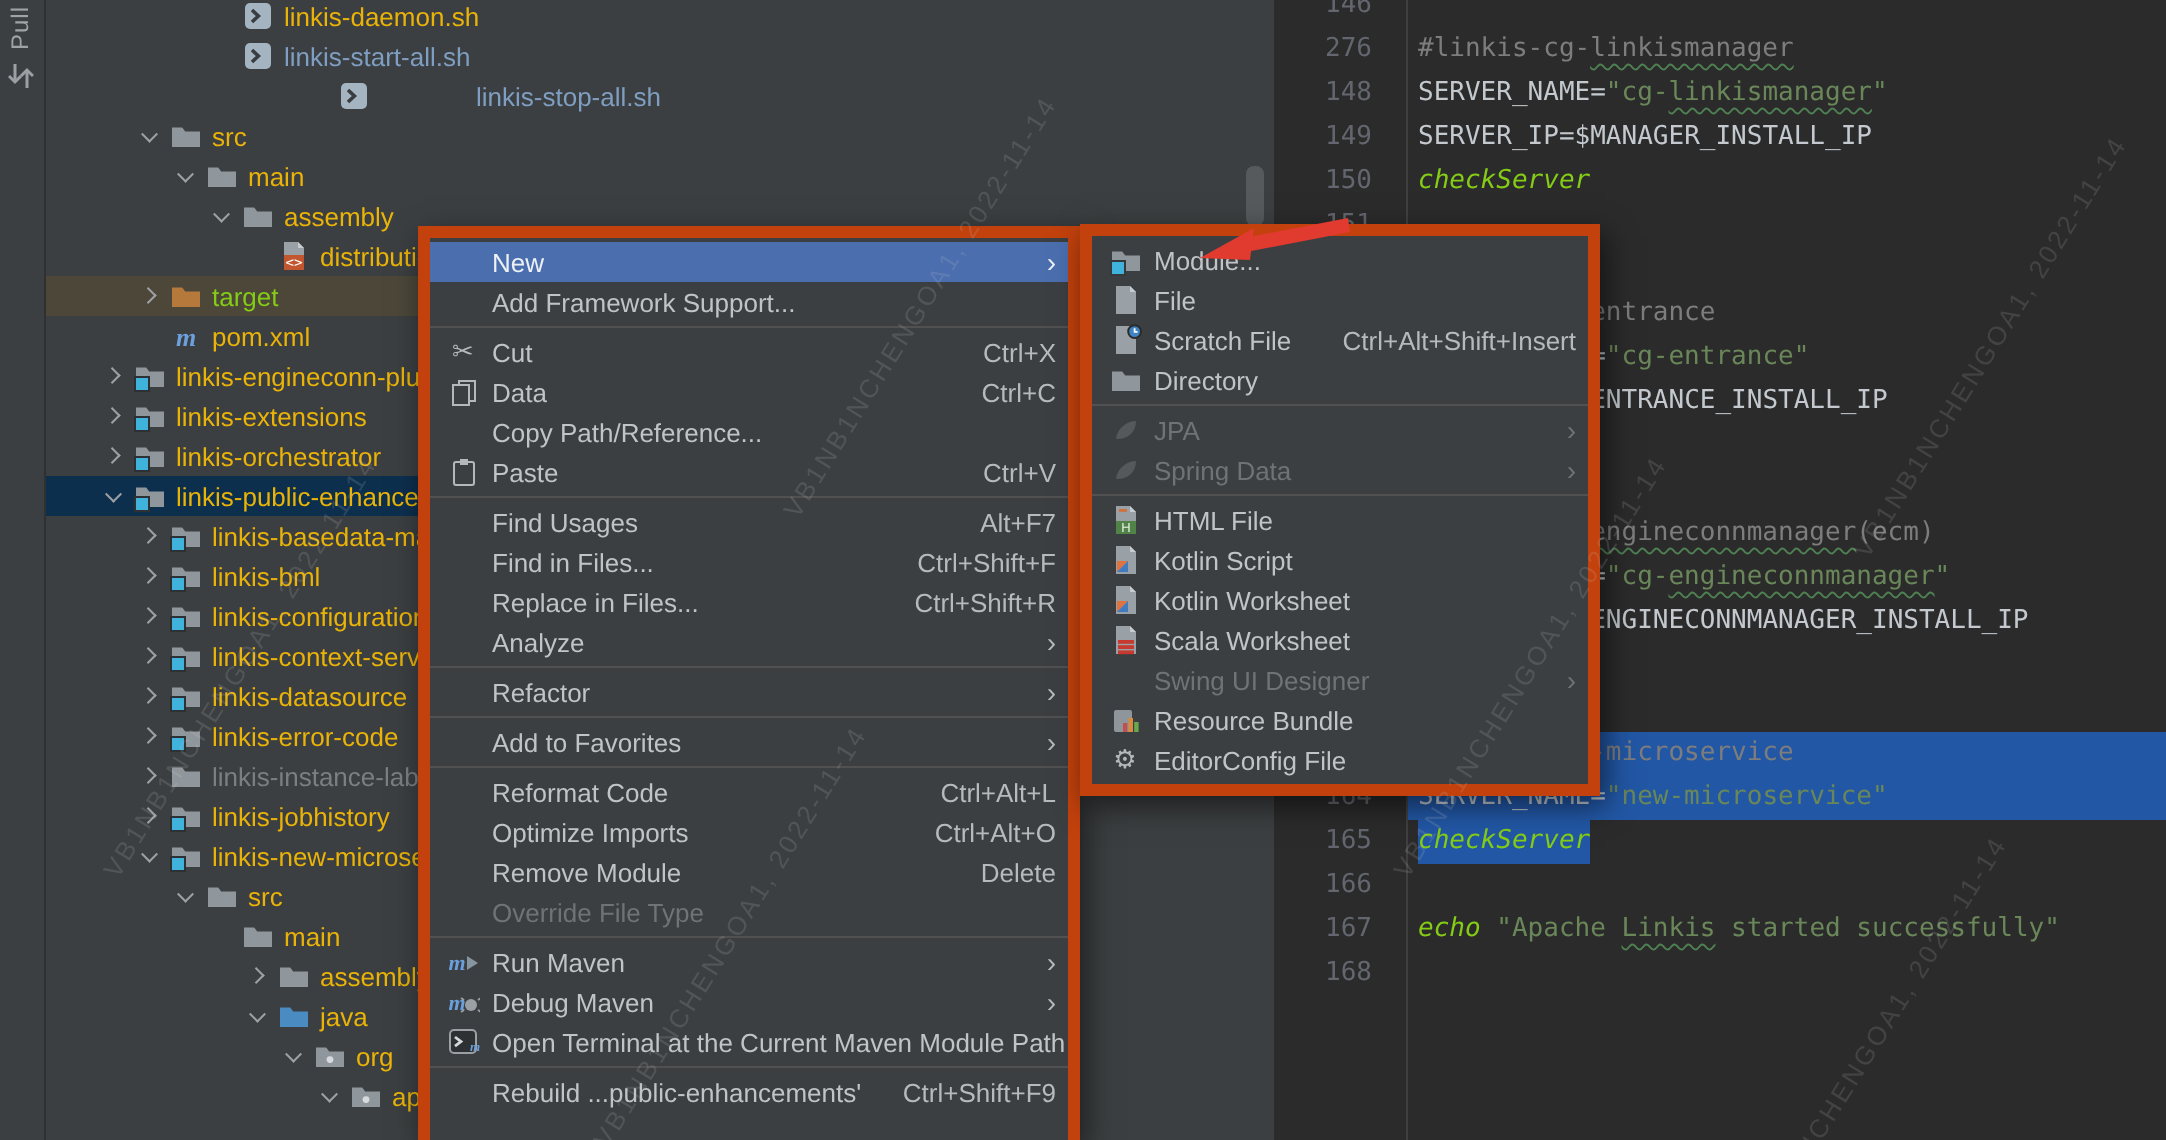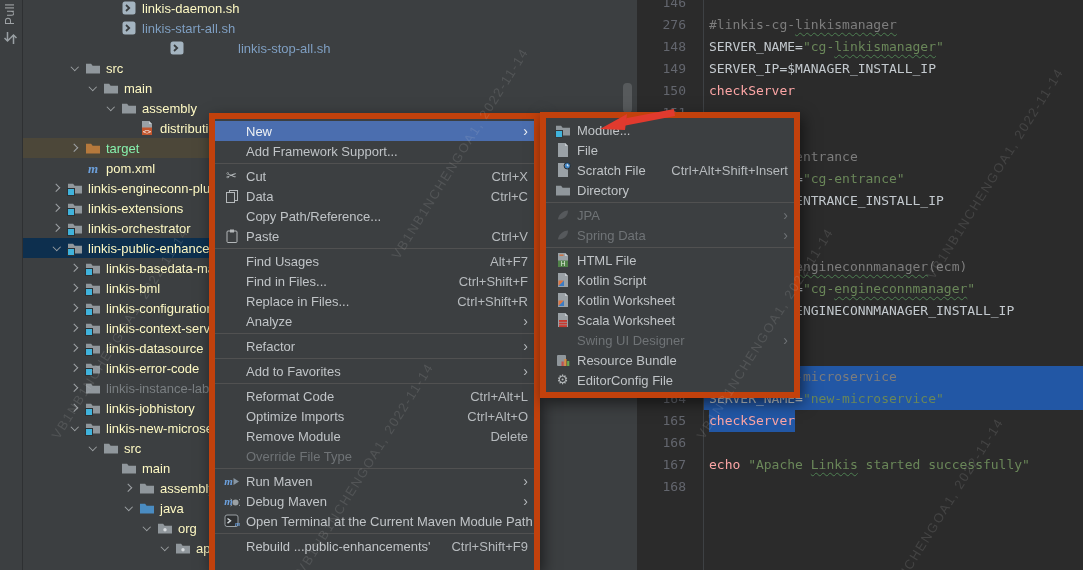--- a/index.html
+++ b/index.html
@@ -20,37 +20,37 @@
   .trow{display:flex;align-items:center;height:20px;white-space:nowrap;}
   .trow.selected{background:#0d2f4e;}
   .trow.excluded-row{background:#4c4739;}
   .chev{width:18px;height:20px;flex:0 0 18px;display:flex;align-items:center;justify-content:center;}
   .chev.c::after{content:"";width:4.5px;height:4.5px;border-right:1.5px solid #9da1a4;
                  border-bottom:1.5px solid #9da1a4;transform:rotate(-45deg);margin-left:-2px;}
   .chev.o::after{content:"";width:4.5px;height:4.5px;border-right:1.5px solid #9da1a4;
                  border-bottom:1.5px solid #9da1a4;transform:rotate(45deg);margin-top:-3px;}
   .ticon{width:17px;flex:0 0 17px;margin-right:5px;display:inline-flex;align-items:center;justify-content:center;}
   .ticon svg{width:16px;height:16px;display:block;}
-  .tlabel{font-size:13px;color:#fef9c3;}
-  .t-blue{color:#7f9fc2;} .t-dim{color:#7a7f82;} .t-exc{color:#86efac;}
+  .tlabel{font-size:13px;color:#eab308;}
+  .t-blue{color:#7f9fc2;} .t-dim{color:#7a7f82;} .t-exc{color:#84cc16;}
   .tree-scrollthumb{position:absolute;left:601px;top:83px;width:9px;height:30px;background:#5c5f61;
                     border-radius:4px;opacity:.85;z-index:6;}
 
   
   .editor{position:absolute;left:637px;top:0;width:446px;height:570px;background:#2b2b2b;}
   .gutter{position:absolute;left:0;top:-8px;width:66px;}
   .grow{height:22px;line-height:22px;text-align:right;padding-right:17px;
         font-family:"DejaVu Sans Mono",monospace;font-size:13px;color:#63666e;}
   .gutter-sep{position:absolute;left:66px;top:0;width:1px;height:570px;background:#3e4144;}
   .code{position:absolute;left:67px;top:-8px;right:0;}
   .cl{height:22px;line-height:22px;padding-left:5px;white-space:pre;
       font-family:"DejaVu Sans Mono",monospace;font-size:13px;}
   .cl.sel{background:#2257a5;}
   .cl .tsel{background:#2257a5;display:inline-block;height:22px;}
-  .c-cmt{color:#7d7d7d;} .c-str{color:#6a8759;} .c-fn{color:#fca5a5;} .c-pl{color:#c3c9ce;}
+  .c-cmt{color:#7d7d7d;} .c-str{color:#6a8759;} .c-fn{color:#84cc16;font-style:italic;} .c-pl{color:#c3c9ce;}
   .wv{text-decoration-line:underline;text-decoration-style:wavy;text-decoration-color:#4e8052;
       text-decoration-thickness:1px;text-underline-offset:3px;}
 
   
   .menu{position:absolute;background:#3c3f41;border:6px solid #c2410c;box-sizing:border-box;
         box-shadow:3px 5px 14px rgba(0,0,0,.55);padding-top:2px;overflow:hidden;}
   .main-menu{left:209px;top:113px;width:331px;height:457px;z-index:30;border-bottom:none;}
   .sub-menu{left:540px;top:112px;width:260px;z-index:31;padding-bottom:2px;}
   .mi{height:20px;display:flex;align-items:center;padding:0 6px 0 8px;position:relative;}
   .mi .mic{width:17px;flex:0 0 17px;display:inline-flex;align-items:center;justify-content:center;}

